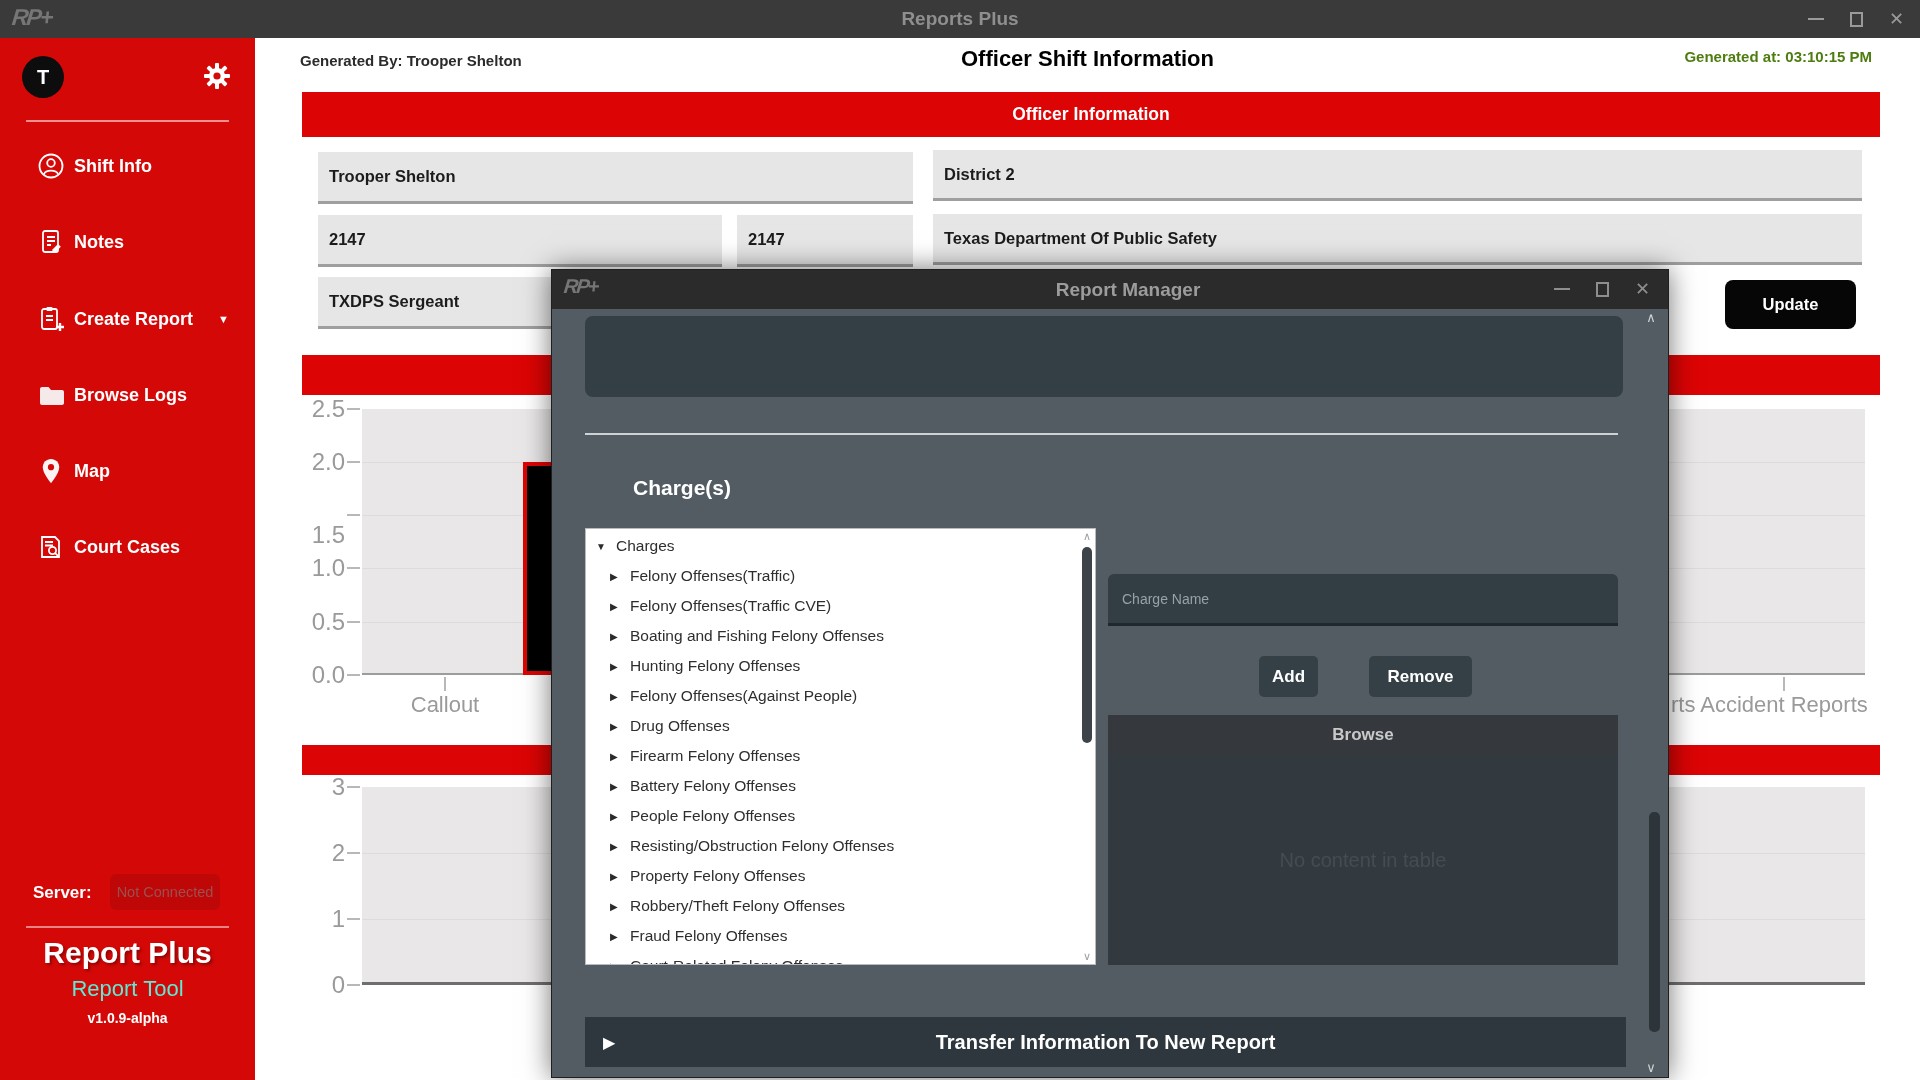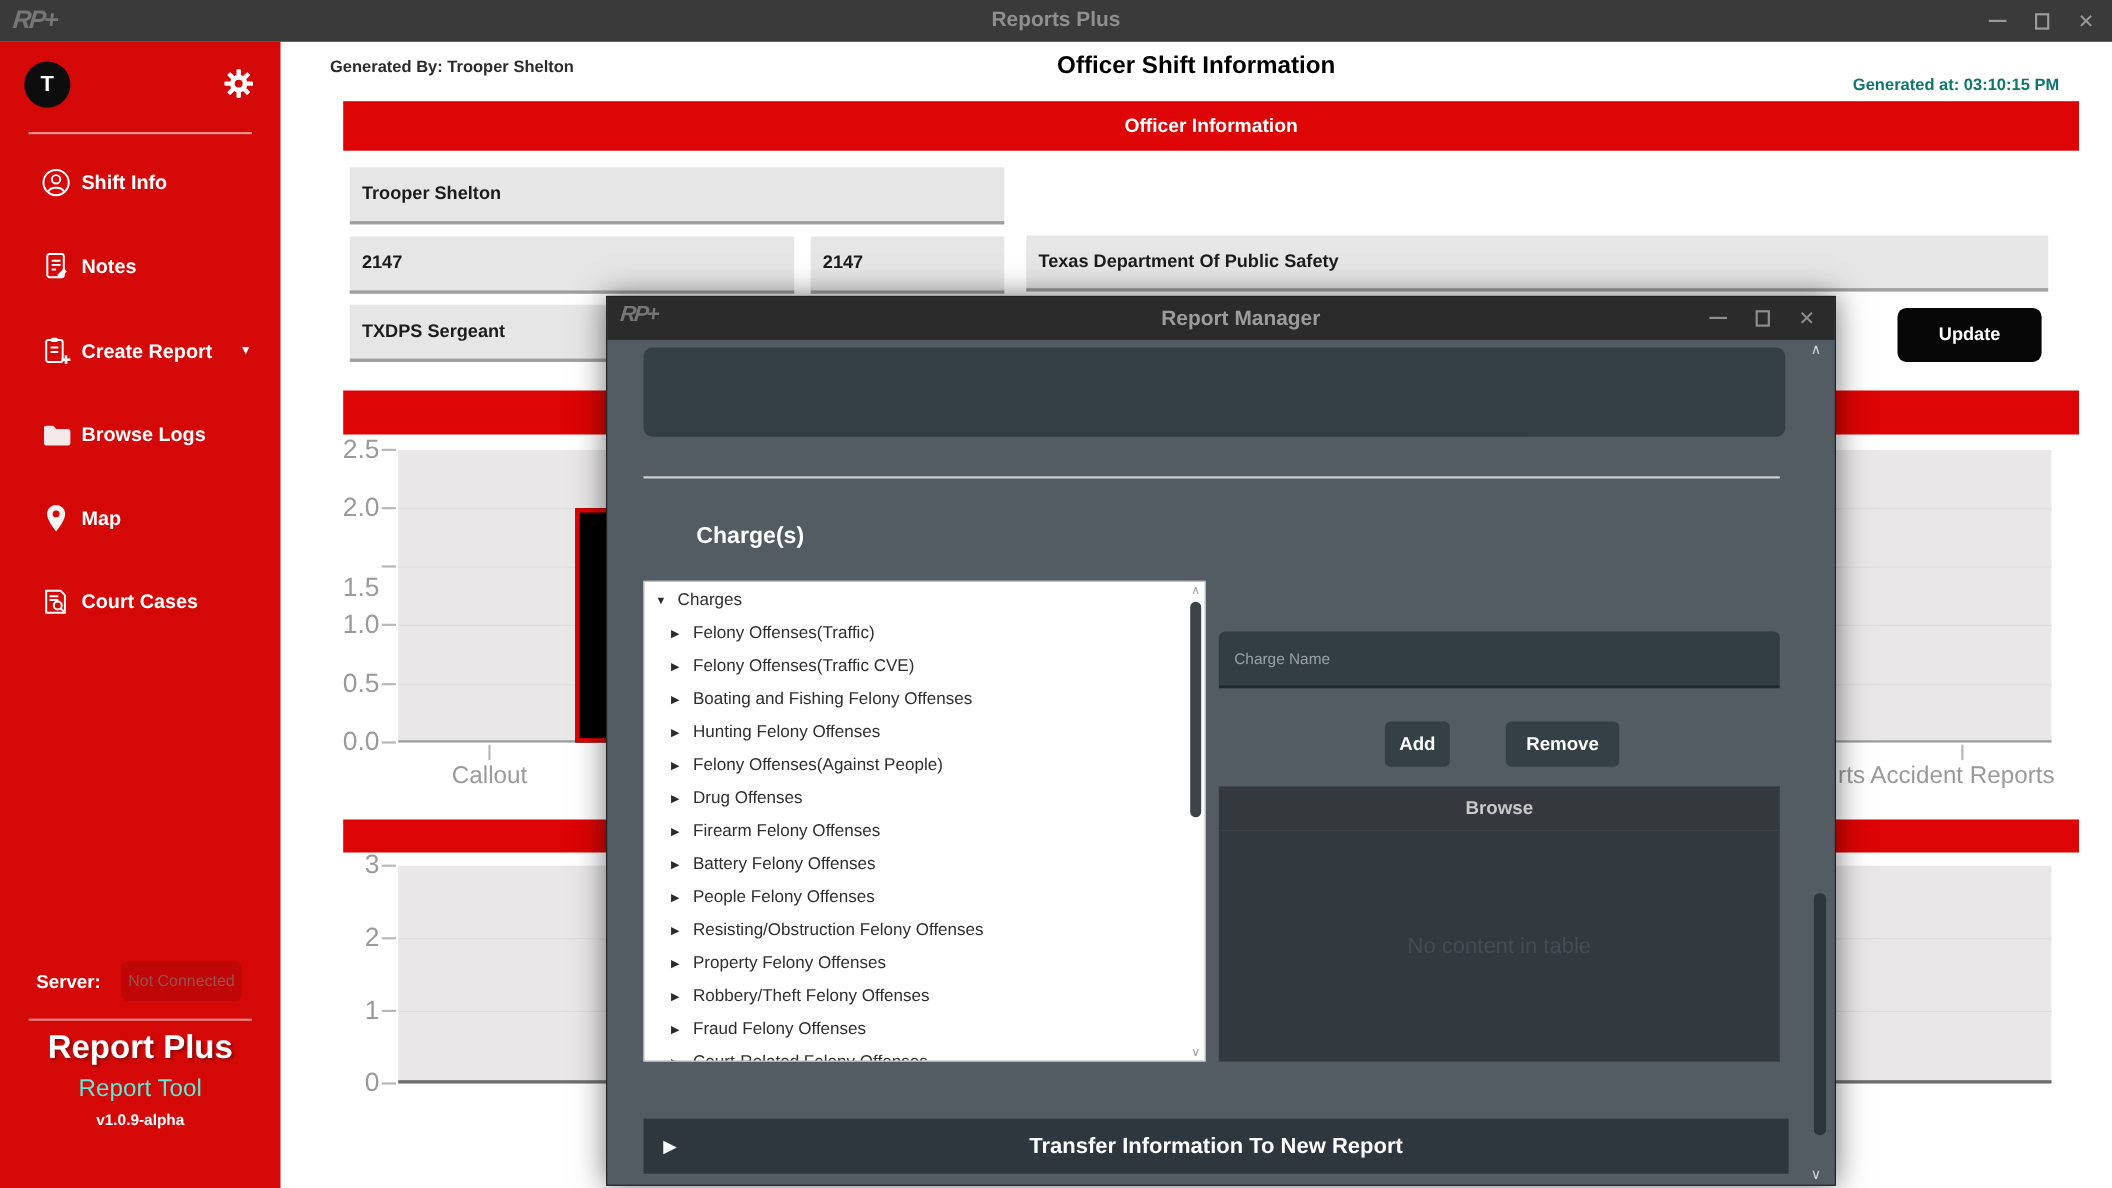--- a/index.html
+++ b/index.html
@@ -37,23 +37,23 @@
   .brand-name { position:absolute; left:0; top:898px; width:255px; text-align:center; color:#fff;
                 font-size:30px; font-weight:800; text-shadow:2px 2px 3px rgba(0,0,0,.35); }
   .brand-sub { position:absolute; left:0; top:938px; width:255px; text-align:center; color:#5eead4; font-size:22px; }
   .brand-ver { position:absolute; left:0; top:972px; width:255px; text-align:center; color:#fff;
                font-size:14px; font-weight:bold; }
 
   
   .gen-by { position:absolute; left:300px; top:52px; font-size:15px; font-weight:bold; color:#2b2b2b; z-index:2;}
   .page-title { position:absolute; left:255px; top:46px; width:1665px; text-align:center;
                 font-size:22px; font-weight:bold; color:#000; z-index:2;}
-  .gen-at { position:absolute; right:48px; top:69px; font-size:15px; font-weight:bold; color:#0f766e; z-index:2;}
-
-  .red-banner { position:absolute; left:312px; width:1578px; background:#dc0404; z-index:2;justify-content:center; }
+  .gen-at { position:absolute; right:48px; top:48px; font-size:15px; font-weight:bold; color:#4d7c0f; z-index:2;}
+
+  .red-banner { position:absolute; left:302px; width:1578px; background:#dc0404; z-index:2;justify-content:center; }
   .banner-text { width:100%; text-align:center; color:#fff; font-weight:bold; font-size:17.5px; }
 
   
   .field { position:absolute; background:#e6e6e6; border-bottom:3px solid #9f9f9f;
            display:flex; align-items:center; padding-left:11px;
            font-size:16.5px; font-weight:600; color:#1c1c1c; z-index:2; }
   .update-btn { position:absolute; left:1725px; top:280px; width:131px; height:49px; background:#060606;
                 border-radius:8px; color:#fff; font-size:16.5px; font-weight:bold;
                 display:flex; align-items:center; justify-content:center; z-index:2; }
 
@@ -221,20 +221,21 @@
 
   <div class="gen-by">Generated By: Trooper Shelton</div>
   <div class="page-title">Officer Shift Information</div>
   <div class="gen-at">Generated at: 03:10:15 PM</div>
 
   <div class="red-banner" style="top:92px; height:45px; display:flex; align-items:center;">
     <div class="banner-text">Officer Information</div>
   </div>
 
   <div class="field" style="left:318px; top:152px; width:595px; height:52px;">Trooper Shelton</div>
+  <div class="field" style="left:933px; top:150px; width:929px; height:51px;">District 2</div>
   <div class="field" style="left:318px; top:215px; width:404px; height:52px;">2147</div>
   <div class="field" style="left:737px; top:215px; width:176px; height:52px;">2147</div>
   <div class="field" style="left:933px; top:214px; width:929px; height:51px;">Texas Department Of Public Safety</div>
   <div class="field" style="left:318px; top:277px; width:595px; height:52px;">TXDPS Sergeant</div>
   <div class="update-btn">Update</div>
 
   <div class="red-banner" style="top:355px; height:40px;"></div>
   <div class="plot" style="top:409px; height:266px; border-bottom:2px solid #9c9c9c;">
     <div class="gridline" style="top:53px;"></div>
     <div class="gridline" style="top:106px;"></div>

